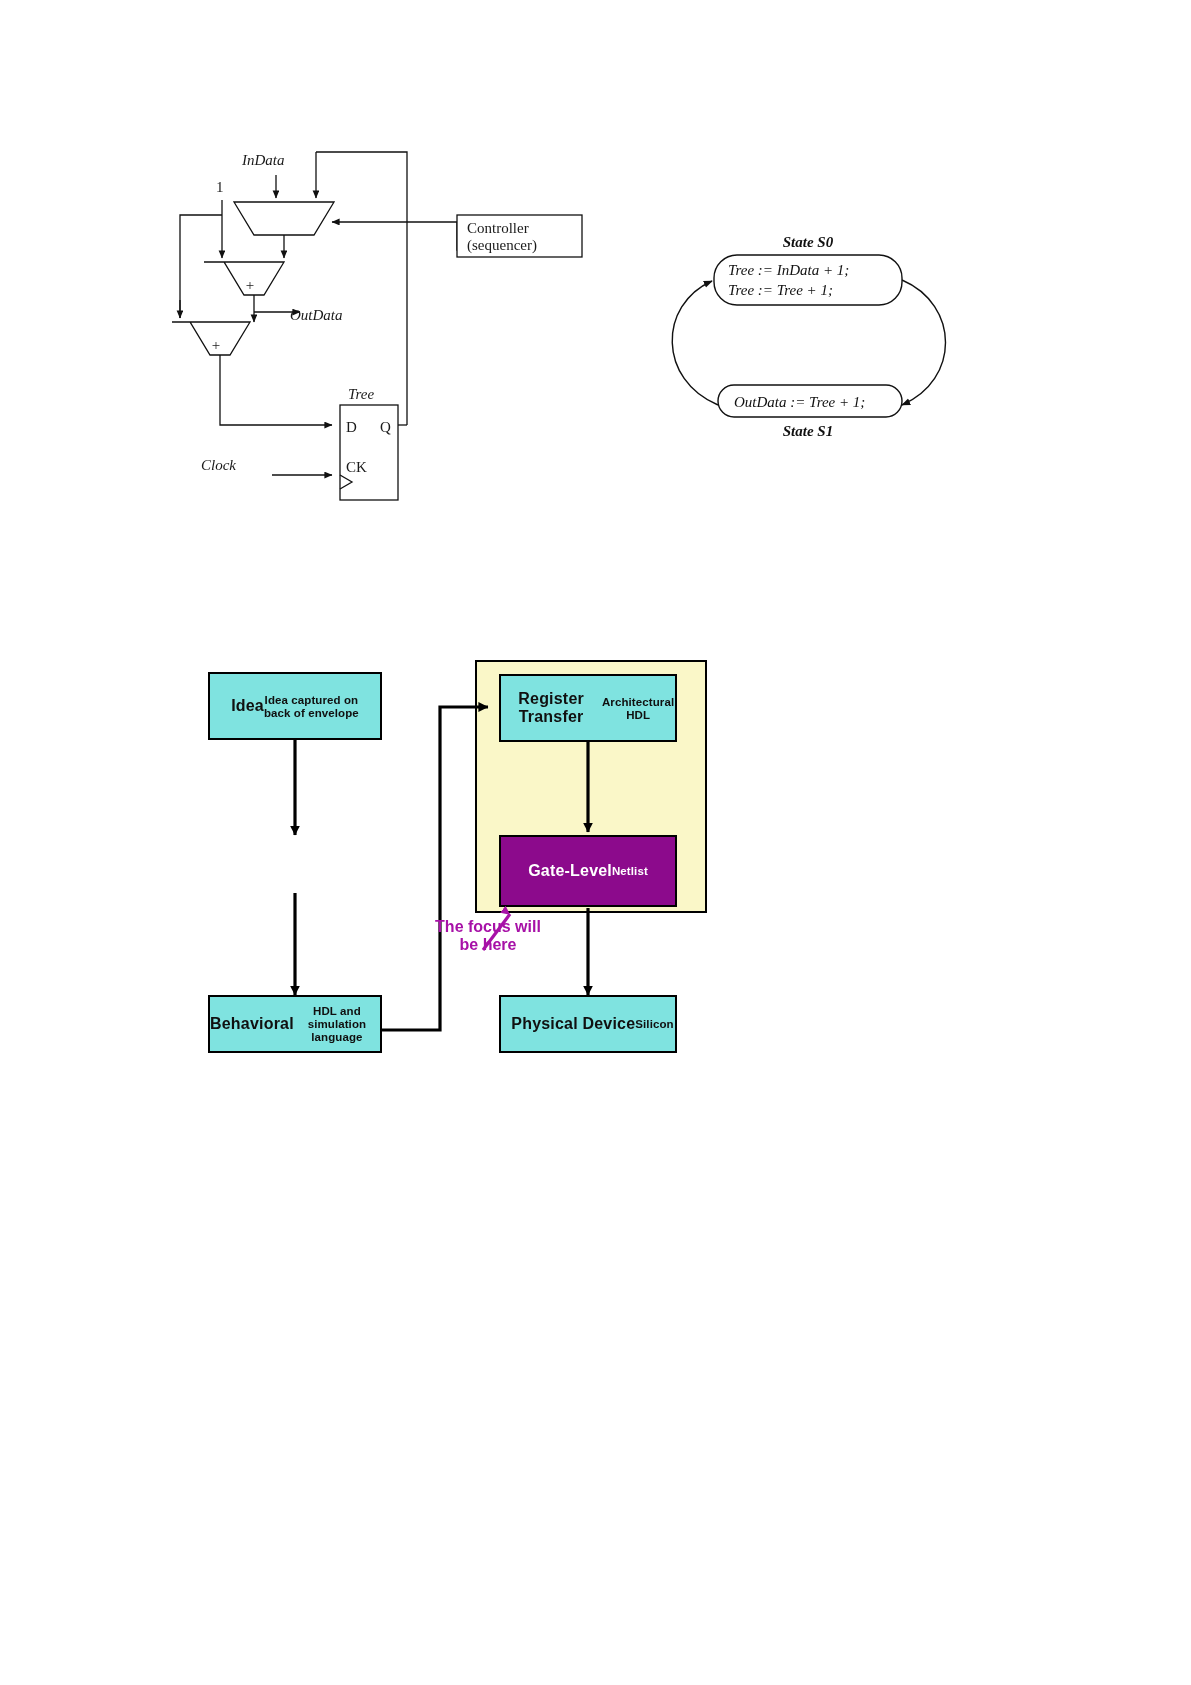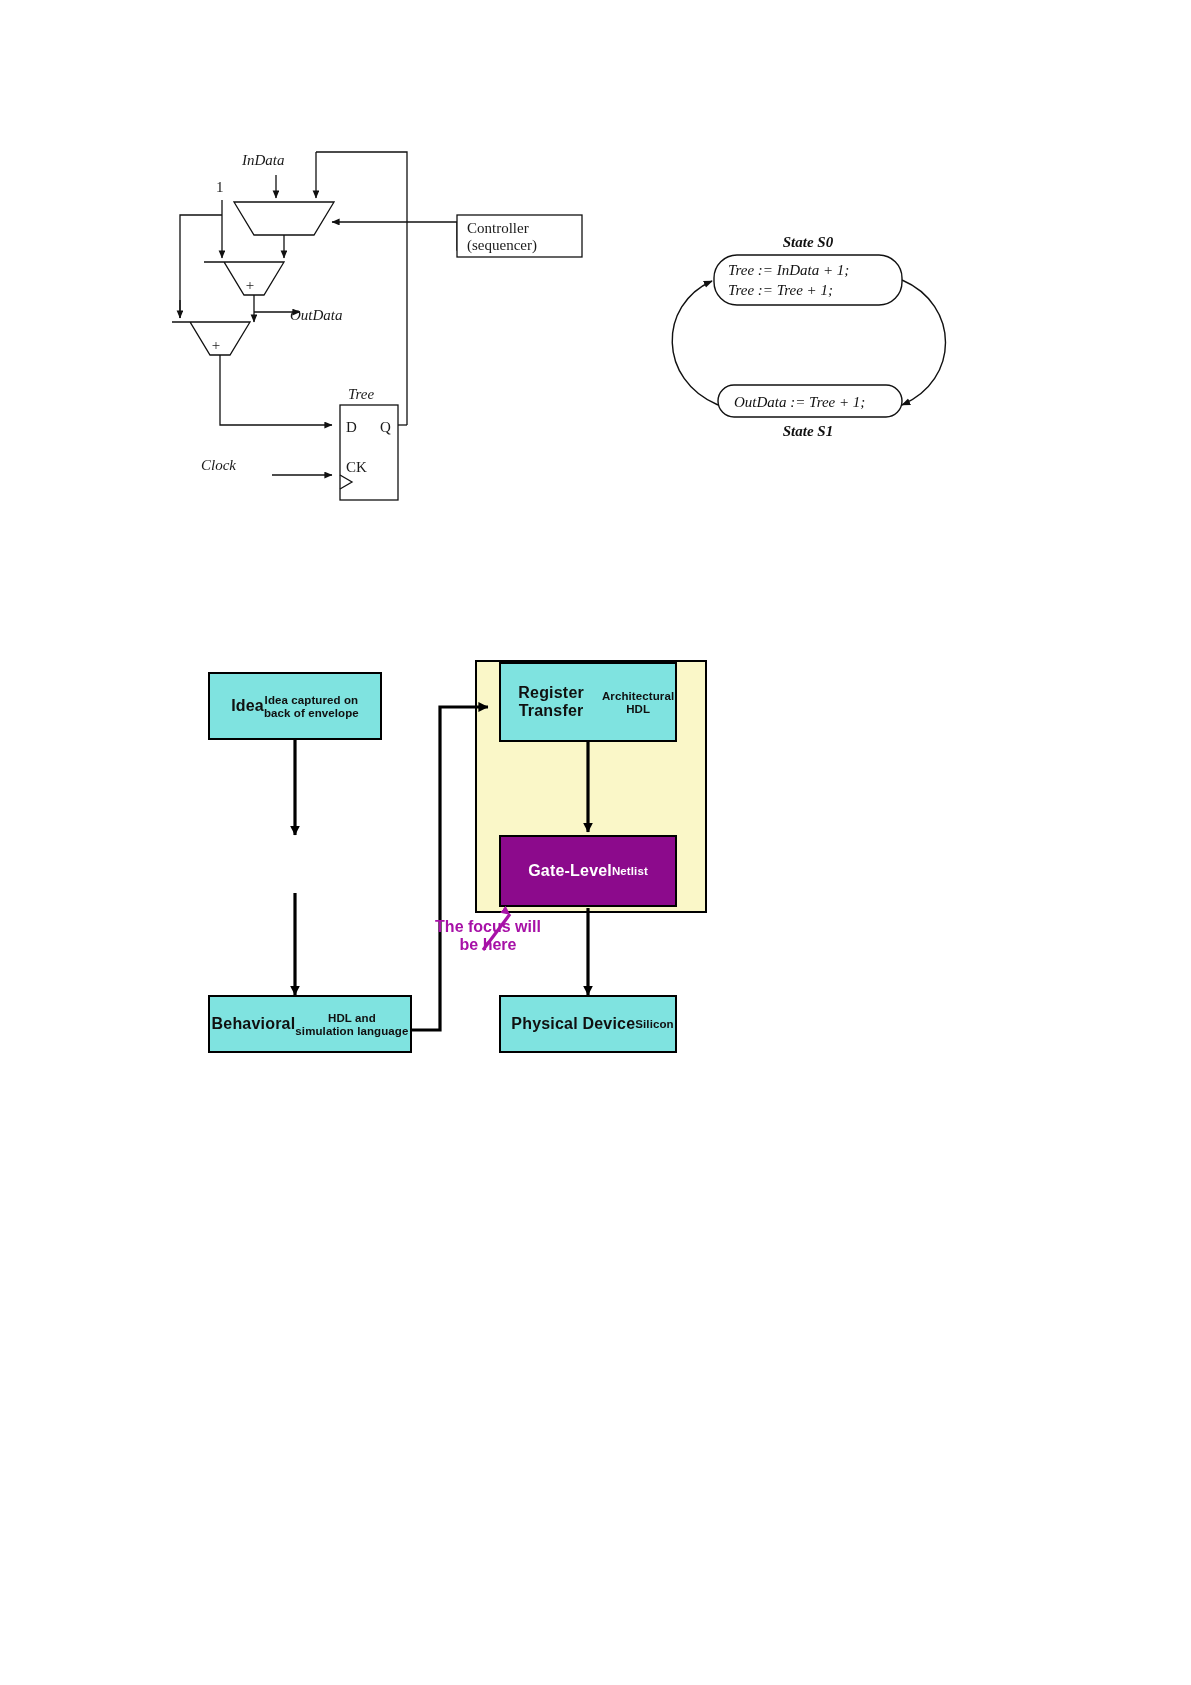--- a/index.html
+++ b/index.html
@@ -243,29 +243,29 @@
 
   <div class="flow-box" style="left:8px; top:22px; width:174px; height:68px;">
     <div class="ttl">Idea</div>
     <div class="sub">
         <div>Idea captured on</div>
         <div>back of envelope</div>
       </div>
   </div>
 
 
-  <div class="flow-box" style="left:8px; top:345px; width:204px; height:58px;">
+  <div class="flow-box" style="left:8px; top:345px; width:174px; height:58px;">
     <div class="ttl">Behavioral</div>
     <div class="sub">
         <div>HDL and</div>
         <div>simulation language</div>
       </div>
   </div>
 
-  <div class="flow-box" style="left:299px; top:12px; width:178px; height:80px;">
+  <div class="flow-box" style="left:299px; top:24px; width:178px; height:68px;">
     <div class="ttl">Register Transfer</div>
     <div class="sub">
         <div>Architectural HDL</div>
       </div>
   </div>
 
   <div class="flow-box dark" style="left:299px; top:185px; width:178px; height:72px;">
     <div class="ttl">Gate-Level</div>
     <div class="sub">
         <div>Netlist</div>

